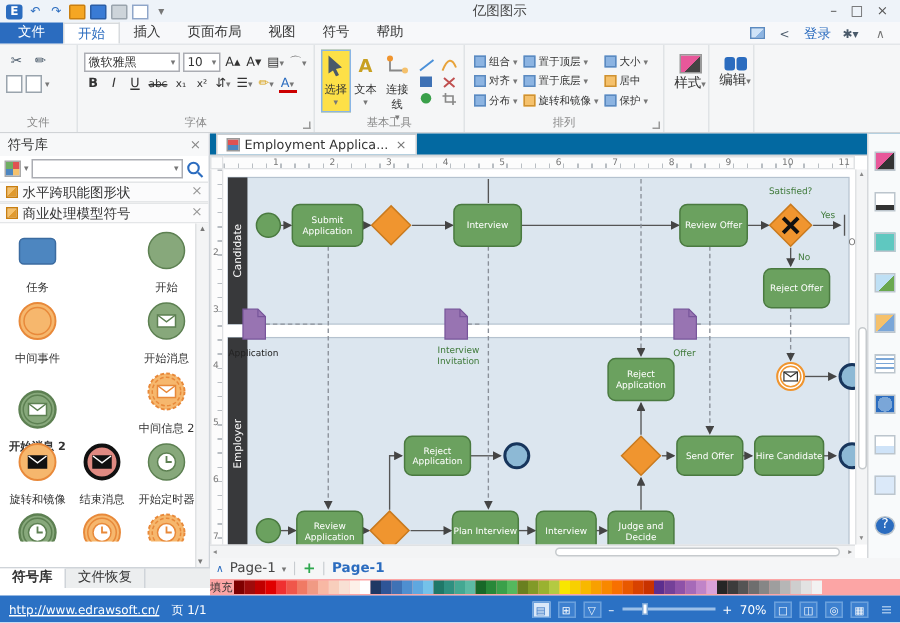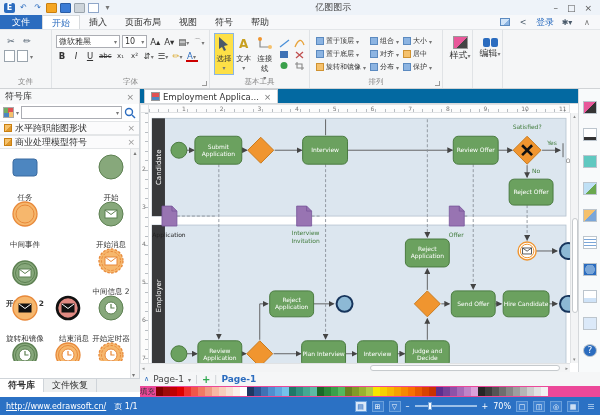--- a/index.html
+++ b/index.html
@@ -55,21 +55,21 @@
   #sb-head .x{margin-left:auto;color:#888}
   #sb-search{height:17px;display:flex;align-items:center;gap:2px;padding:0 3px}
   .palic{width:11px;height:11px;background:conic-gradient(#e05252 0 25%,#f5c16c 0 50%,#4d86c0 0 75%,#6fae62 0);border:1px solid #aaa}
   #sb-search .combo{flex:1;height:13px}
   .libbar{height:14px;display:flex;align-items:center;gap:3px;padding:0 4px;background:#fbfbfc;border:1px solid #e4e6e8;border-left:none;border-right:none;color:#333}
   .libbar .lic{width:8px;height:8px;background:linear-gradient(135deg,#f5c16c 50%,#e09a2f 50%);border:1px solid #c97f10}
   .libbar .x{margin-left:auto;color:#999}
   #symbols{position:relative;height:212px;overflow:hidden;background:#fff}
   .symcell{position:absolute;width:42px;text-align:center}
   .symcell svg{display:block;margin:0 auto}
-  .symlbl{font-size:7.5px;color:#333;margin-top:12px;white-space:nowrap}
+  .symlbl{font-size:7.5px;color:#333;margin-top:6px;white-space:nowrap}
   #sb-scroll{position:absolute;right:0;top:60px;bottom:0;width:9px;background:#f3f4f5;border-left:1px solid #e0e2e4;font-size:6px;color:#777;text-align:center}
   #sidebar-tabs{left:0;top:378px;width:140px;height:14px;display:flex;border-top:1px solid #cfd4d9;background:#eceeef}
   .sbtab{padding:0 8px;line-height:13px;border-right:1px solid #cfd4d9;color:#333}
   .sbtab.active{background:#fff;font-weight:bold}
   
   #doctabbar{left:140px;top:89px;width:460px;height:15px;background:#0369a1;border-bottom:1px solid #d5d8db;display:flex}
   #doctab{background:#fff;border:1px solid #c9cdd1;border-bottom:none;display:flex;align-items:center;gap:3px;padding:0 6px;margin-left:4px;font-size:8.5px;color:#333}
   #doctab .fic{width:9px;height:9px;background:linear-gradient(#e05252 50%,#4d86c0 50%);border:1px solid #999}
   #doctab .x{color:#777;margin-left:2px}
   #hruler{left:149px;top:104px;width:421px;height:9px;background:#fcfcfc;border:1px solid #e0e2e4;border-left:none;
@@ -84,21 +84,21 @@
   #hscroll{left:140px;top:363px;width:430px;height:9px;background:#f3f4f5;border-top:1px solid #e0e2e4;font-size:5px;color:#888;display:flex;align-items:center}
   #hthumb{position:absolute;left:230px;top:1px;height:6px;width:190px;background:#fff;border:1px solid #c6cacd;border-radius:3px}
   #rightstrip{left:578px;top:89px;width:22px;height:283px;background:#f8fafb;border-left:1px solid #d5d8db}
   .rsic{position:absolute;left:4px;width:14px;height:13px;border:1px solid #bcc5cd;background:#fff}
   
   #pagebar{left:140px;top:372px;width:460px;height:14px;background:#f5f6f7;display:flex;align-items:center;gap:4px;padding:0 4px;color:#444}
   #pagebar .caret{color:#2b6cbf;font-size:7px}
   #pagebar .plus{color:#2fa84f;font-weight:bold;font-size:10px}
   #pagebar .sep{color:#c8ccd0}
   #pagebar .activepage{color:#2b6cbf;font-weight:bold}
-  #palette{left:140px;top:386px;width:460px;height:11px;display:flex;align-items:center;background:#ec4899}
+  #palette{left:140px;top:386px;width:460px;height:11px;display:flex;align-items:center;background:#fca5a5}
   #palette .plabel{font-size:7.5px;color:#333;width:16px;flex:none}
   .swatch{width:7px;height:9px;flex:none}
   
   #statusbar{left:0;top:397px;width:600px;height:18px;background:#2b71c4;color:#fff;display:flex;align-items:center;padding:0 6px;font-size:8px}
   #statusbar a{color:#fff;text-decoration:underline}
   #status-right{margin-left:auto;display:flex;align-items:center;gap:5px}
   .vic{width:12px;height:11px;background:#3d80cf;border:1px solid #6aa0dc;text-align:center;line-height:10px;font-size:7px}
   .vic.on{background:#dbe9f9;color:#2b6cbf}
   #slider{width:62px;height:2px;background:#9cc0e8;position:relative}
   #sliderthumb{position:absolute;left:13px;top:-3px;width:4px;height:8px;background:#fff;border:1px solid #7aa6d8}
@@ -236,48 +236,48 @@
           </svg>
       </div>
     </div>
     <span class="grp-label">基本工具</span>
   </div>
 
   <div class="grp" style="width:133px;display:flex">
     <div class="arr-col">
       <span class="abtn">
           <i class="sqic"></i>
+          <span>组合</span>
+          <span class="dda">▾</span>
+        </span>
+      <span class="abtn">
+          <i class="sqic"></i>
+          <span>对齐</span>
+          <span class="dda">▾</span>
+        </span>
+      <span class="abtn">
+          <i class="sqic"></i>
+          <span>分布</span>
+          <span class="dda">▾</span>
+        </span>
+    </div>
+    <div class="arr-col">
+      <span class="abtn">
+          <i class="sqic"></i>
           <span>置于顶层</span>
           <span class="dda">▾</span>
         </span>
       <span class="abtn">
           <i class="sqic"></i>
           <span>置于底层</span>
           <span class="dda">▾</span>
         </span>
       <span class="abtn">
           <i class="sqic o"></i>
           <span>旋转和镜像</span>
-          <span class="dda">▾</span>
-        </span>
-    </div>
-    <div class="arr-col">
-      <span class="abtn">
-          <i class="sqic"></i>
-          <span>组合</span>
-          <span class="dda">▾</span>
-        </span>
-      <span class="abtn">
-          <i class="sqic"></i>
-          <span>对齐</span>
-          <span class="dda">▾</span>
-        </span>
-      <span class="abtn">
-          <i class="sqic"></i>
-          <span>分布</span>
           <span class="dda">▾</span>
         </span>
     </div>
     <div class="arr-col">
       <span class="abtn">
           <i class="sqic"></i>
           <span>大小</span>
           <span class="dda">▾</span>
         </span>
       <span class="abtn">
@@ -383,21 +383,21 @@
         <div class="symlbl">中间信息 2</div>
       </div>
       <div class="symcell" style="left: 4px; top: 145px;">
         <svg width="30" height="28">
           <circle cx="15" cy="14" r="12" fill="#f6b76d" stroke="#e8893a" stroke-width="1.3"></circle>
           <rect x="9" y="10" width="12" height="8" fill="#111" stroke="#111" stroke-width="1"></rect>
           <path d="M9,10 l6,4.5 l6,-4.5" fill="none" stroke="#fff" stroke-width="1"></path>
         </svg>
         <div class="symlbl">旋转和镜像</div>
       </div>
-      <div class="symcell" style="left: 47px; top: 145px; text-align: right;">
+      <div class="symcell" style="left: 47px; top: 145px;">
         <svg width="30" height="28">
           <circle cx="15" cy="14" r="11" fill="#e08a82" stroke="#111" stroke-width="2.6"></circle>
           <rect x="9" y="10" width="12" height="8" fill="#111" stroke="#111" stroke-width="1"></rect>
           <path d="M9,10 l6,4.5 l6,-4.5" fill="none" stroke="#fff" stroke-width="1"></path>
         </svg>
         <div class="symlbl">结束消息</div>
       </div>
       <div class="symcell" style="left: 90px; top: 145px;">
         <svg width="30" height="28">
           <circle cx="15" cy="14" r="12" fill="#87a87b" stroke="#5d8052"></circle>

